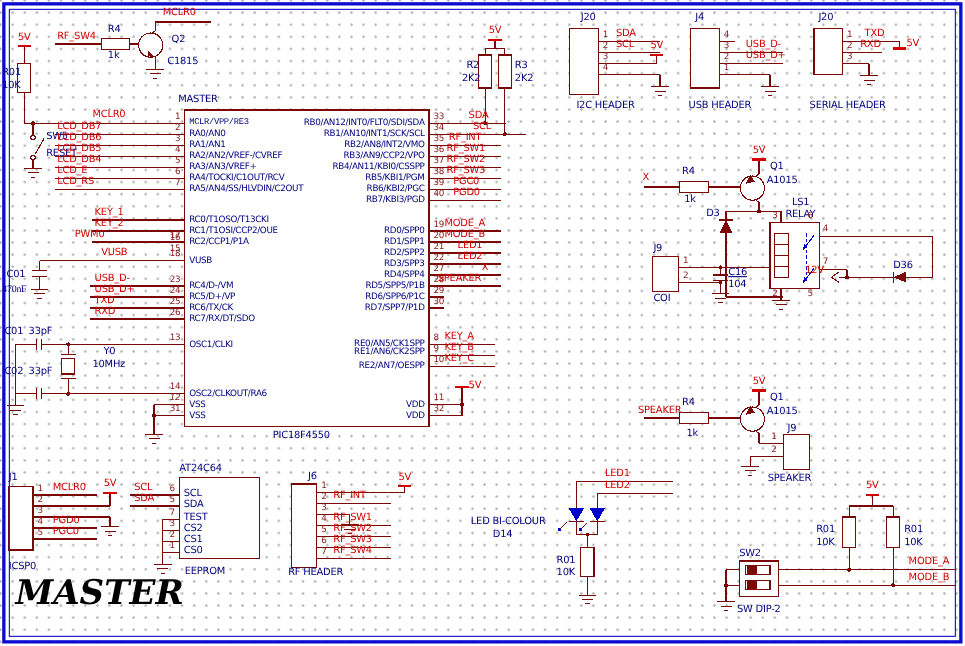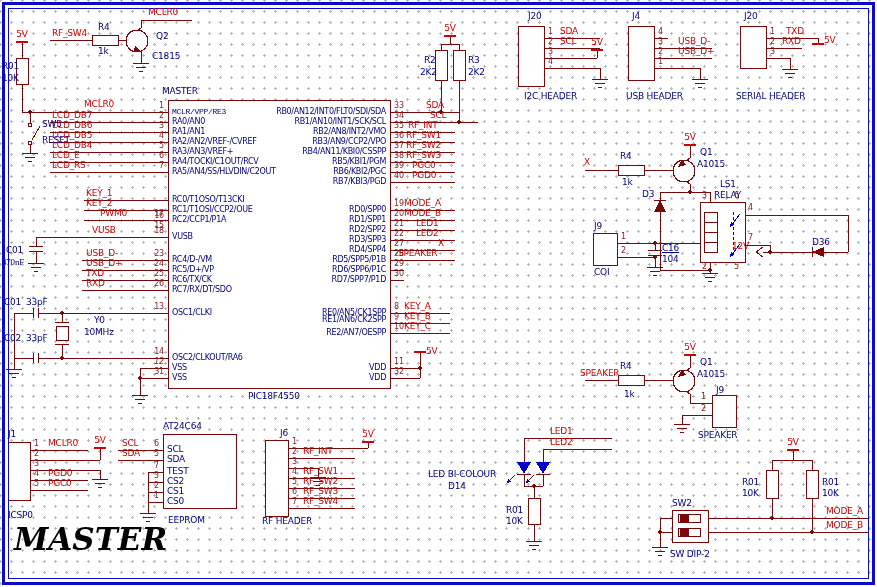--- a/index.html
+++ b/index.html
@@ -447,21 +447,21 @@
     <span class="lbl nav" style="left: 42px; top: 120px;">SW5</span>
     <span class="lbl nav" style="left: 42px; top: 136px;">RESET</span>
     <span class="lbl net" style="left: 52px; top: 111px;">LCD_DB7</span>
     <span class="lbl net" style="left: 52px; top: 121px;">LCD_DB6</span>
     <span class="lbl net" style="left: 52px; top: 131px;">LCD_DB5</span>
     <span class="lbl net" style="left: 52px; top: 141px;">LCD_DB4</span>
     <span class="lbl net" style="left: 52px; top: 151px;">LCD_E</span>
     <span class="lbl net" style="left: 52px; top: 161px;">LCD_RS</span>
     <span class="lbl net" style="left: 86px; top: 189px;">KEY_1</span>
     <span class="lbl net" style="left: 86px; top: 199px;">KEY_2</span>
-    <span class="lbl net" style="left: 100px; top: 209px;">PWM0</span>
+    <span class="lbl net" style="left: 68px; top: 209px;">PWM0</span>
     <span class="lbl net" style="left: 92px; top: 226px;">VUSB</span>
     <span class="lbl nav" style="left: 6px; top: 246px;">C01</span>
     <span class="lbl nav" style="left: 2px; top: 258px; font-family: Liberation Serif, serif;">470nF</span>
     <span class="lbl net" style="left: 86px; top: 249px;">USB_D-</span>
     <span class="lbl net" style="left: 86px; top: 259px;">USB_D+</span>
     <span class="lbl net" style="left: 86px; top: 269px;">TXD</span>
     <span class="lbl net" style="left: 86px; top: 279px;">RXD</span>
     <span class="lbl nav" style="left: 4px; top: 298px;">C01</span>
     <span class="lbl nav" style="left: 26px; top: 298px;">33pF</span>
     <span class="lbl nav" style="left: 4px; top: 334px;">C02</span>

